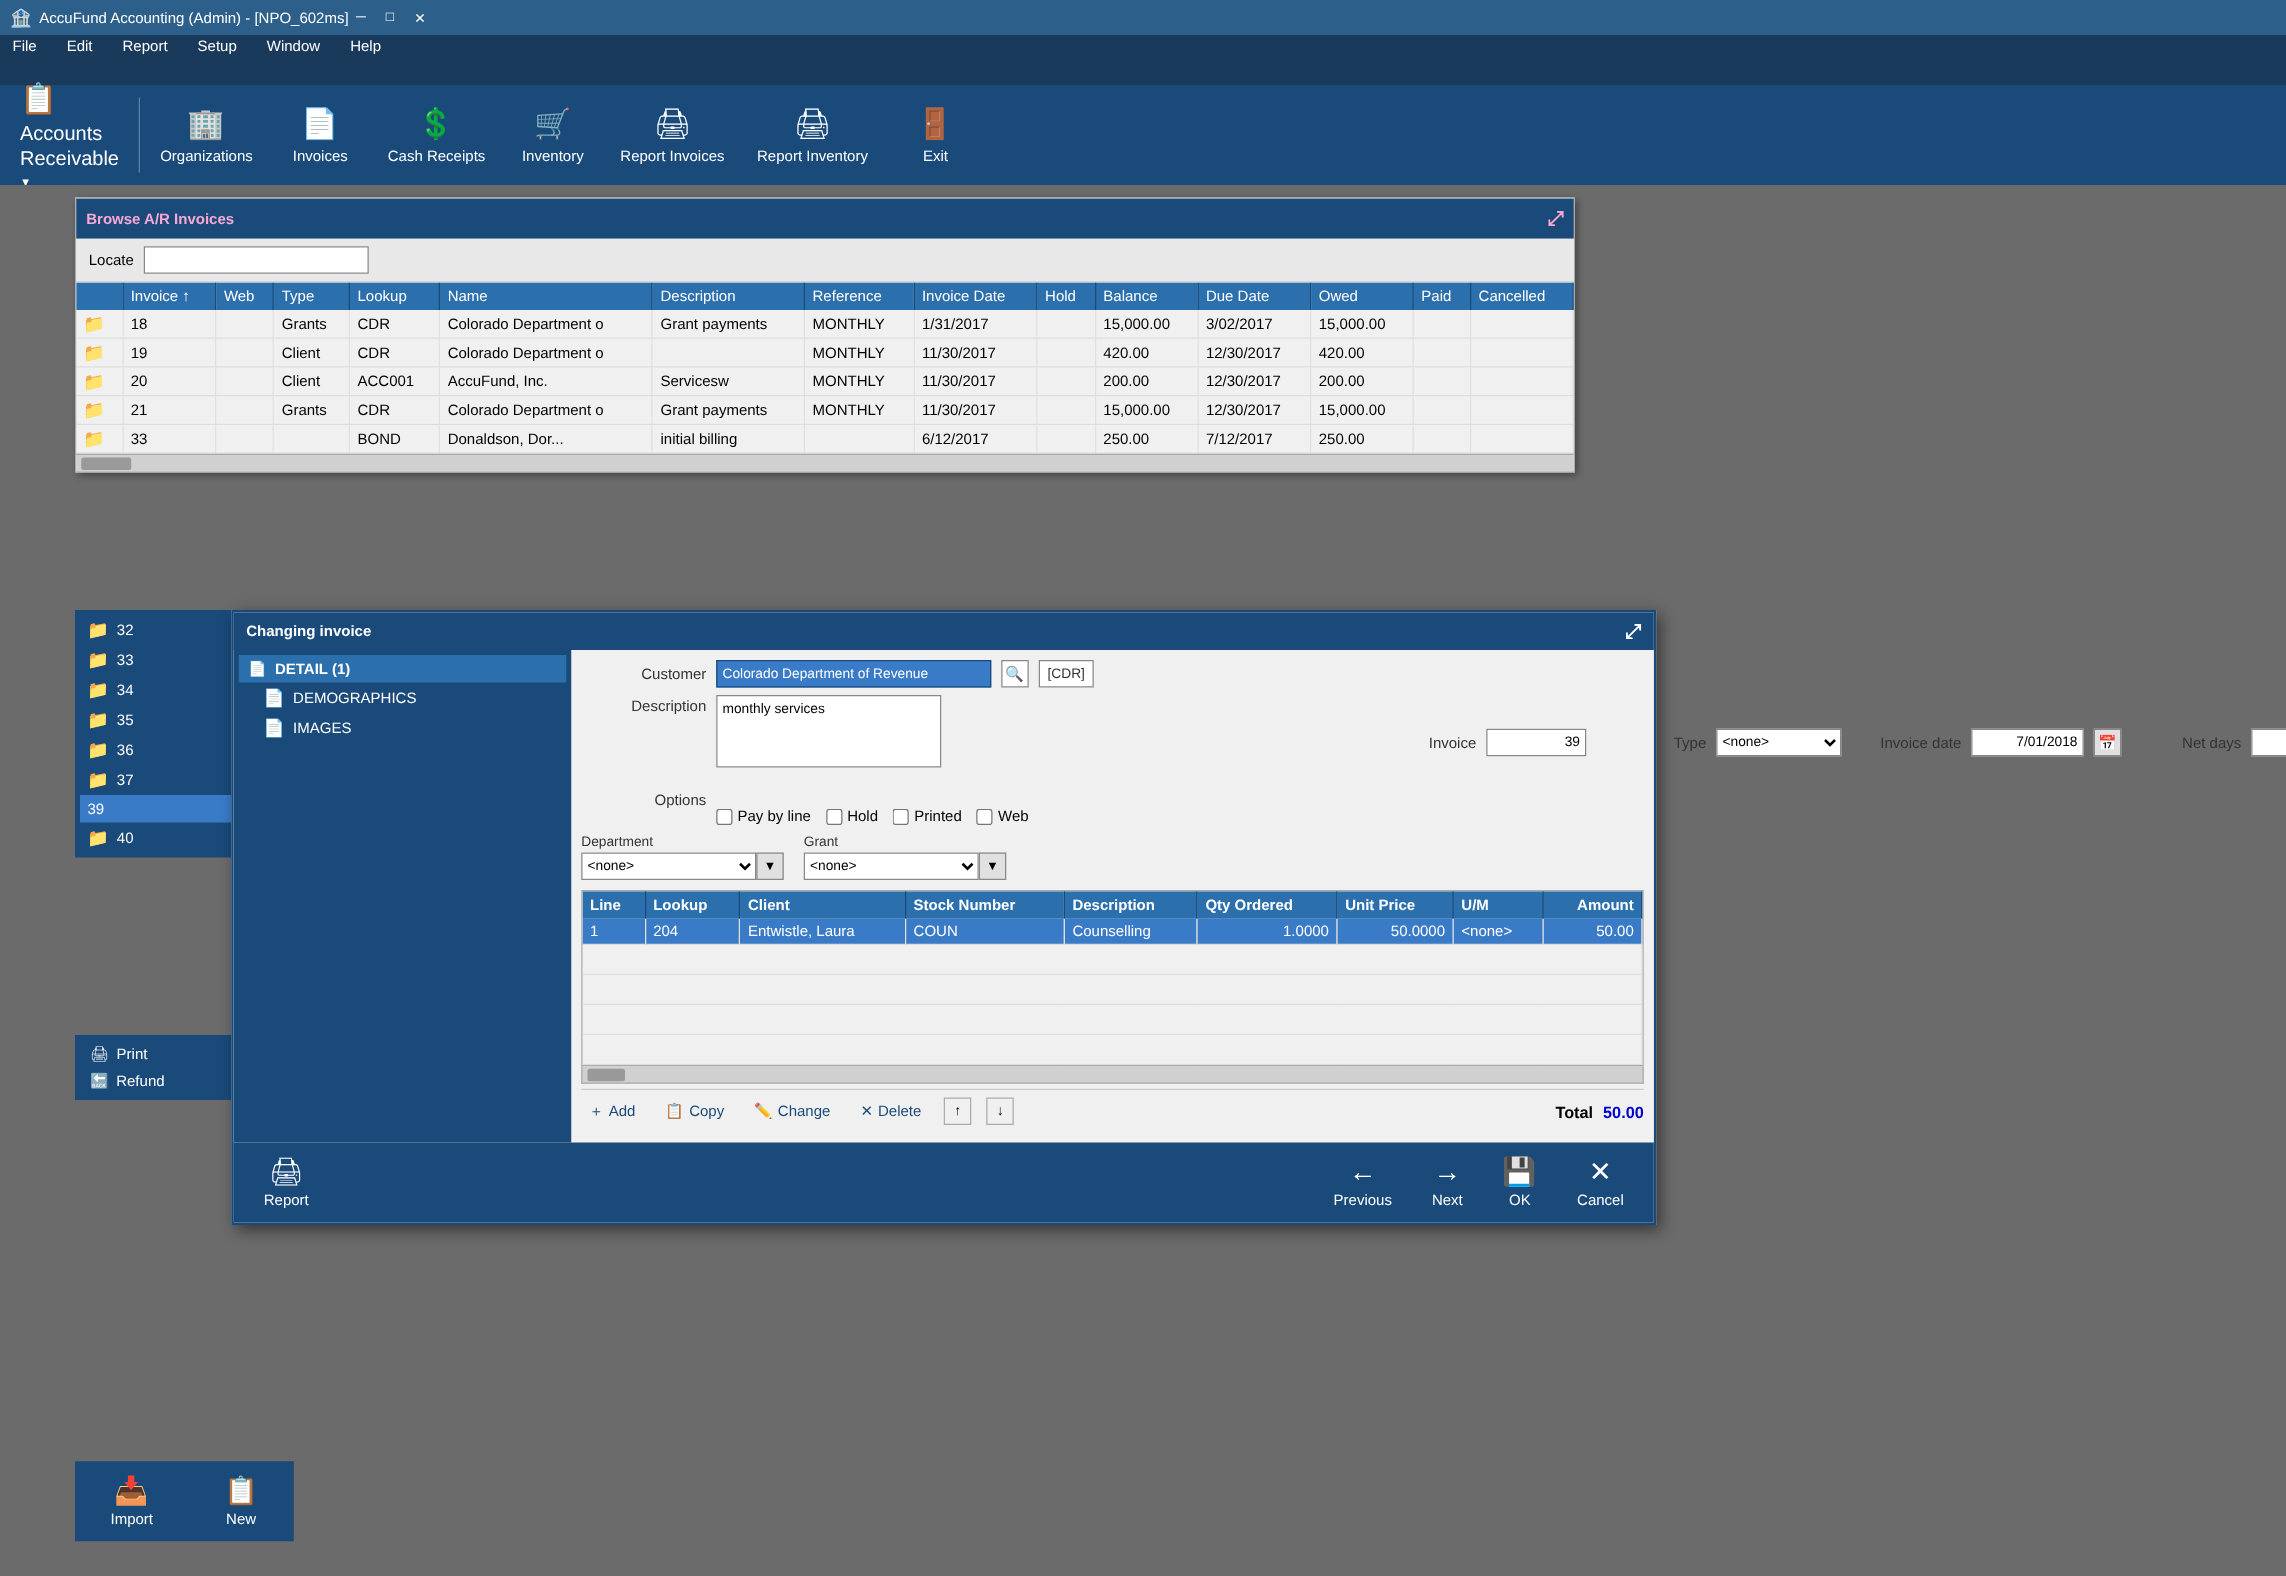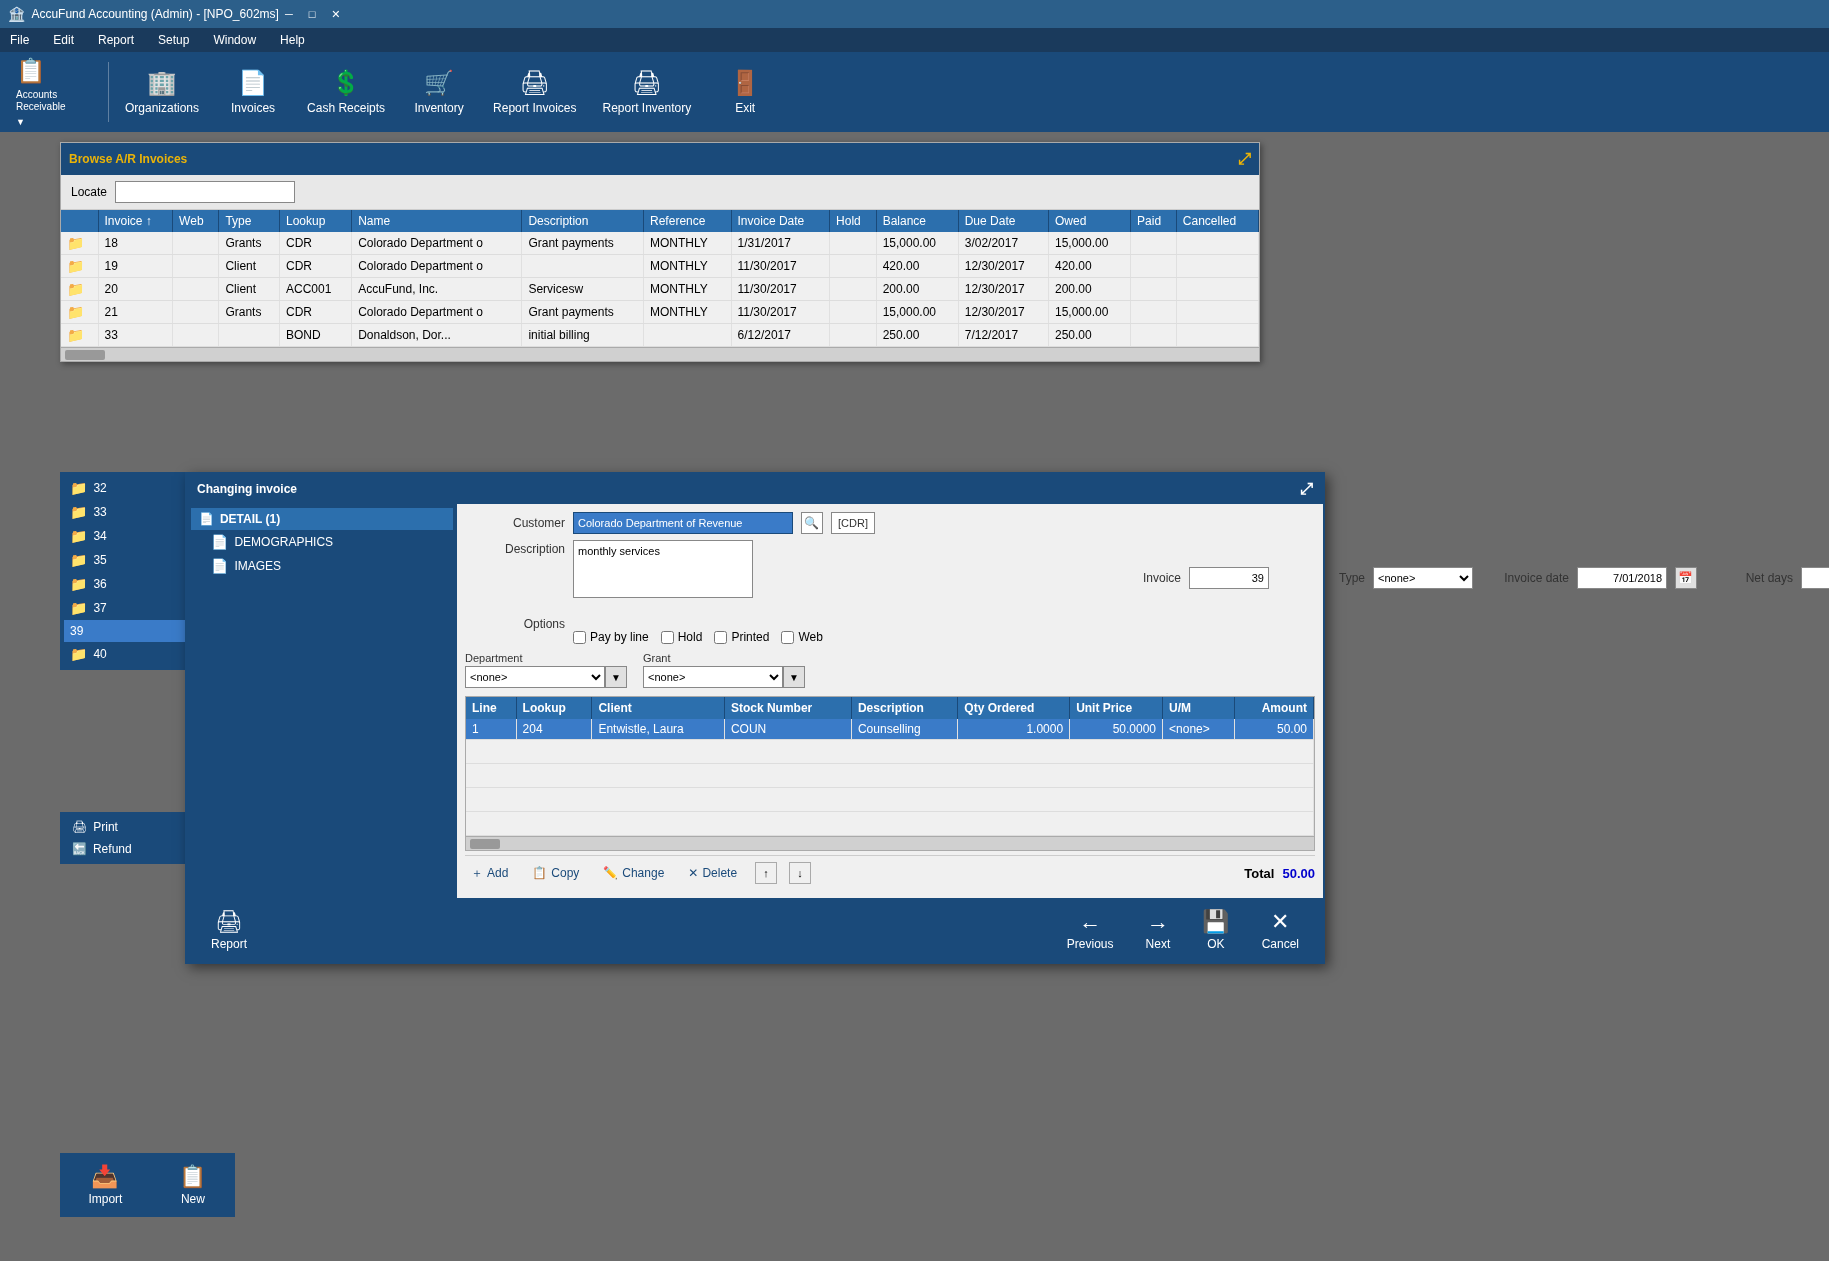--- a/index.html
+++ b/index.html
@@ -4,35 +4,35 @@
   <style>
     * { box-sizing: border-box; margin: 0; padding: 0; font-family: 'Segoe UI', Tahoma, sans-serif; font-size: 12px; }
     body { background: #6b6b6b; width: 1829px; height: 1261px; overflow: hidden; }
 
     
     .title-bar { background: #2c5f8a; color: white; height: 28px; display: flex; align-items: center; padding: 0 8px; font-size: 12px; }
     .title-bar .win-controls { display: flex; gap: 4px; }
     .win-controls span { color: white; cursor: pointer; padding: 2px 6px; font-size: 11px; }
 
     
-    .menu-bar { background: #1a3a5c; color: white; height: 24px; display: flex; align-items: center; padding: 0 4px; gap: 12px; }
+    .menu-bar { background: #1a3a5c; color: white; height: 40px; display: flex; padding: 0 4px; gap: 12px; }
     .menu-bar span { color: white; cursor: pointer; padding: 2px 6px; font-size: 12px; }
 
     
     .toolbar { background: #1a4a7a; height: 80px; display: flex; align-items: center; padding: 0 4px; gap: 2px; }
     .toolbar-btn { display: flex; flex-direction: column; align-items: center; justify-content: center; color: white; cursor: pointer; padding: 6px 12px; min-width: 80px; height: 72px; border: none; background: transparent; font-size: 11px; gap: 4px; }
     .toolbar-btn .icon { font-size: 24px; }
     .toolbar-divider { width: 1px; height: 60px; background: rgba(255,255,255,0.3); margin: 0 2px; }
 
     
     .main-content { position: relative; width: 1829px; height: 1149px; background: #6b6b6b; }
 
     
     .browse-window { position: absolute; top: 10px; left: 60px; width: 1200px; background: #f0f0f0; border: 1px solid #aaa; box-shadow: 2px 2px 6px rgba(0,0,0,0.4); }
-    .window-title-bar { background: #1a4a7a; color: #eab308; height: 32px; display: flex; align-items: center; padding: 0 8px; font-size: 13px; font-weight: bold; }
+    .window-title-bar { background: #1a4a7a; color: #f9a8d4; height: 32px; display: flex; align-items: center; padding: 0 8px; font-size: 13px; font-weight: bold; }
     .window-title-bar .win-btn { margin-left: auto; cursor: pointer; font-size: 16px; }
 
     
     .locate-bar { display: flex; align-items: center; padding: 6px 10px; gap: 8px; background: #e8e8e8; border-bottom: 1px solid #ccc; }
     .locate-input { width: 180px; height: 22px; border: 1px solid #888; padding: 2px 4px; }
 
     
     .invoice-table { width: 100%; border-collapse: collapse; font-size: 11px; }
     .invoice-table th { background: #2c6fad; color: white; padding: 4px 6px; text-align: left; border-right: 1px solid #1a4a7a; font-weight: normal; cursor: pointer; white-space: nowrap; }
     .invoice-table td { padding: 3px 6px; border-bottom: 1px solid #ddd; border-right: 1px solid #e0e0e0; white-space: nowrap; }
@@ -98,21 +98,21 @@
     <span>Edit</span>
     <span>Report</span>
     <span>Setup</span>
     <span>Window</span>
     <span>Help</span>
   </div>
 
   <div class="toolbar">
     <button class="toolbar-btn" style="min-width:100px; align-items:flex-start;">
       <span class="icon">📋</span>
-      <span style="font-size:10px; text-align:left; line-height:1.2;">Accounts<br>Receivable</span>
+      <span style="font-size:16px; text-align:left; line-height:1.2;">Accounts<br>Receivable</span>
       <span style="font-size:9px;">▼</span>
     </button>
     <div class="toolbar-divider"></div>
     <button class="toolbar-btn">
       <span class="icon">🏢</span>
       <span>Organizations</span>
     </button>
     <button class="toolbar-btn">
       <span class="icon">📄</span>
       <span>Invoices</span>

